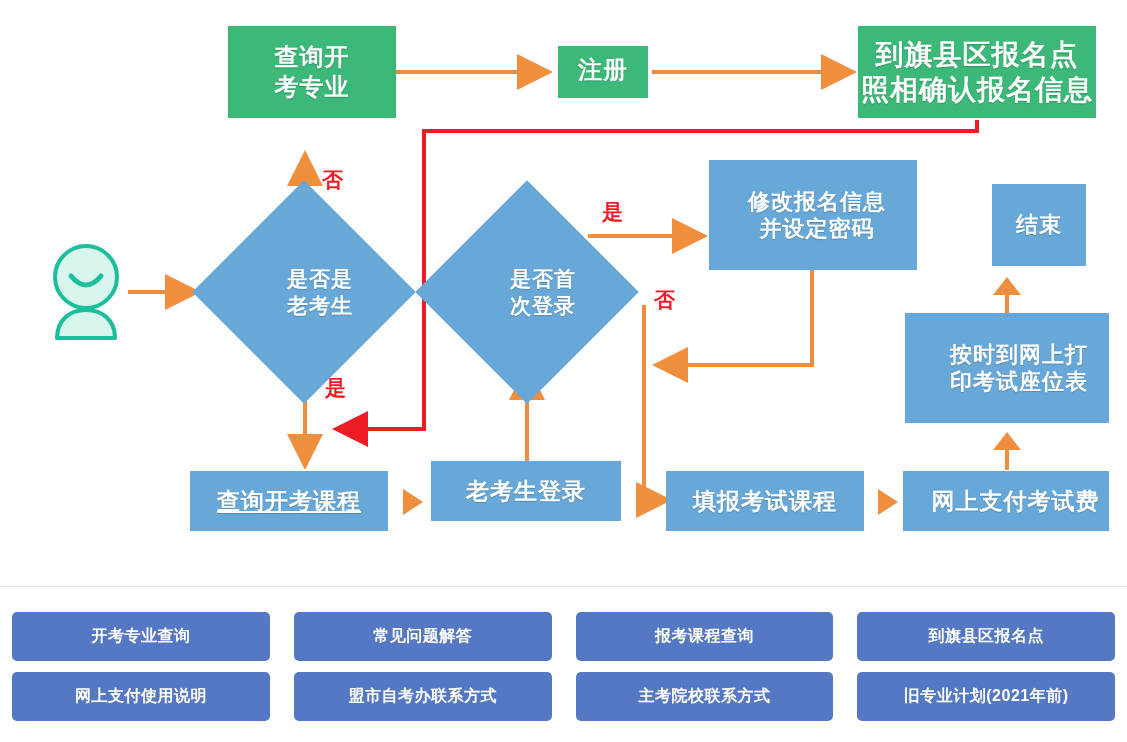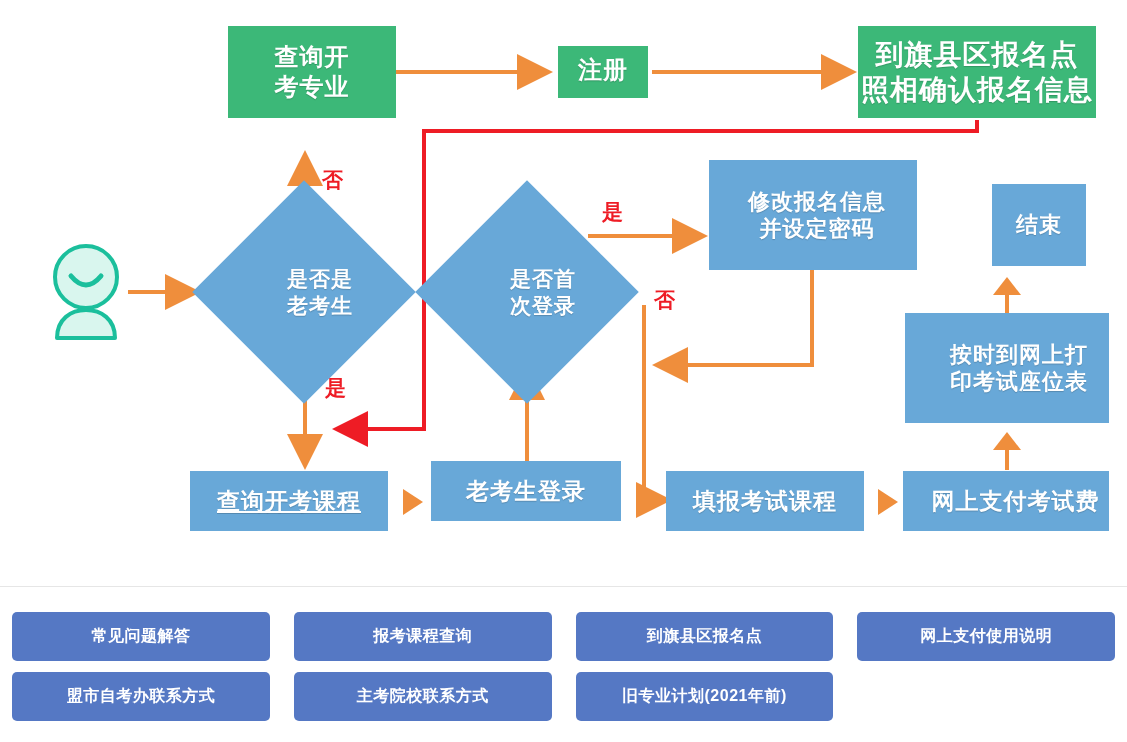--- a/index.html
+++ b/index.html
@@ -254,20 +254,23 @@
     <div class="edge-label" style="left:322px; top:166px;">否</div>
     <div class="edge-label" style="left:325px; top:374px;">是</div>
     <div class="edge-label" style="left:602px; top:198px;">是</div>
     <div class="edge-label" style="left:654px; top:286px;">否</div>
   </div>
 
   <div id="divider"></div>
 
   <div id="link-grid">
     <div class="link-btn">
+      <span>开考专业查询</span>
+    </div>
+    <div class="link-btn">
       <span>常见问题解答</span>
     </div>
     <div class="link-btn">
       <span>报考课程查询</span>
     </div>
     <div class="link-btn">
       <span>到旗县区报名点</span>
     </div>
     <div class="link-btn">
       <span>网上支付使用说明</span>

